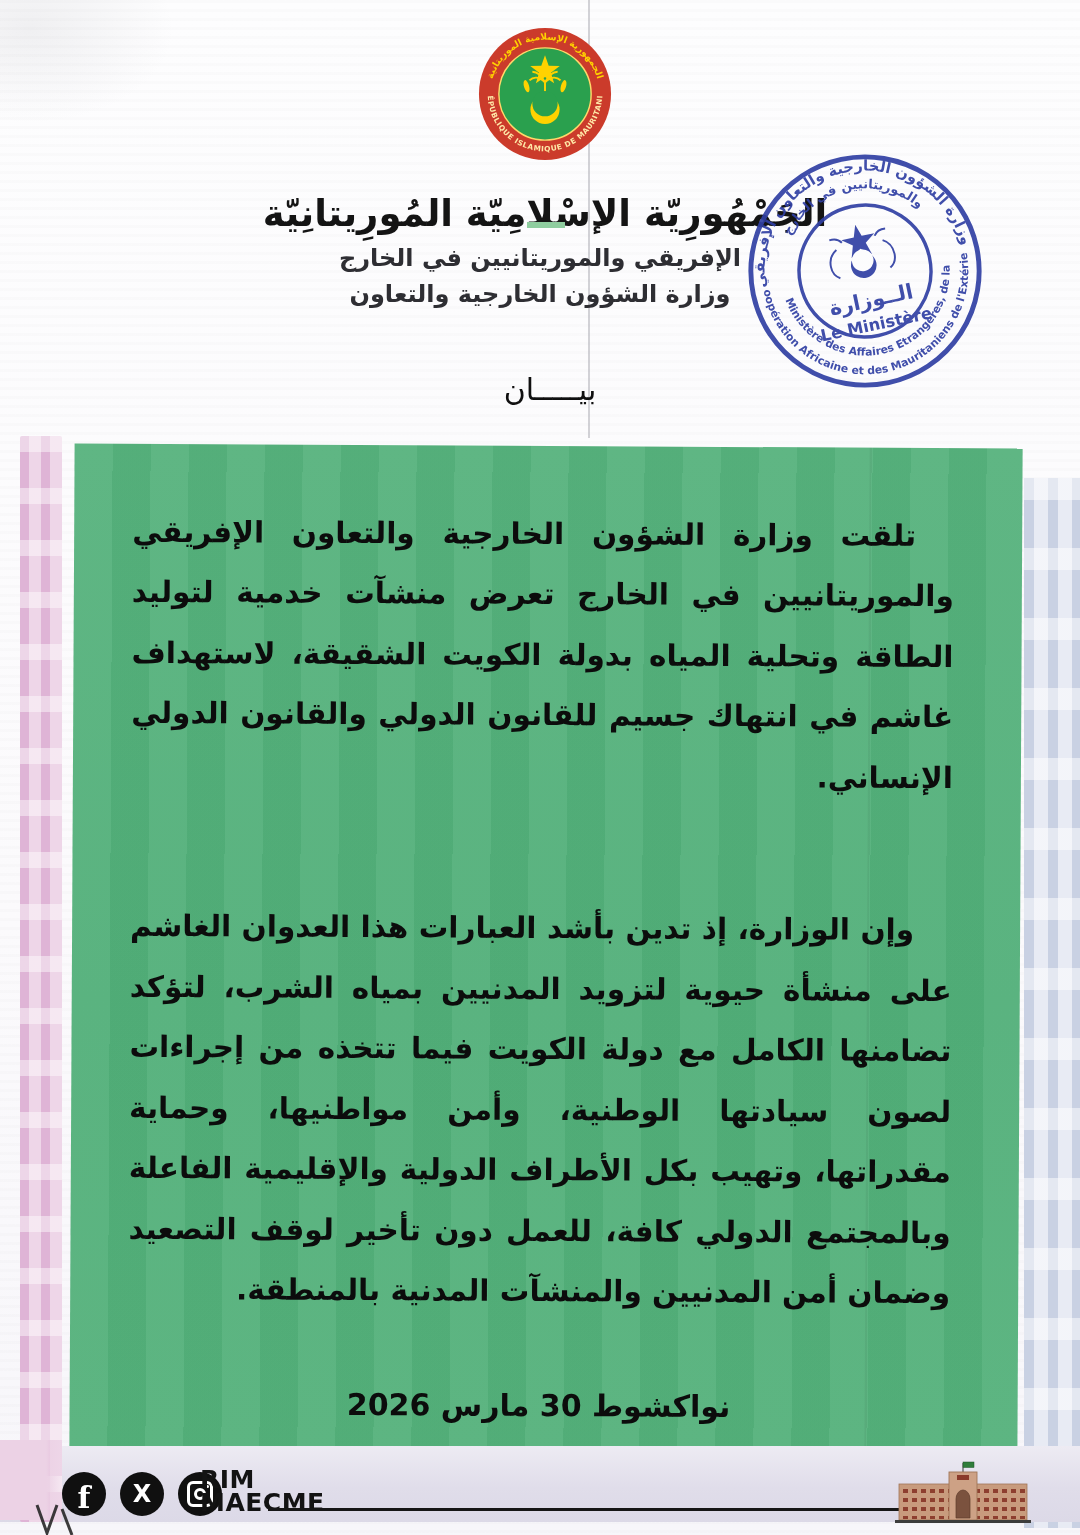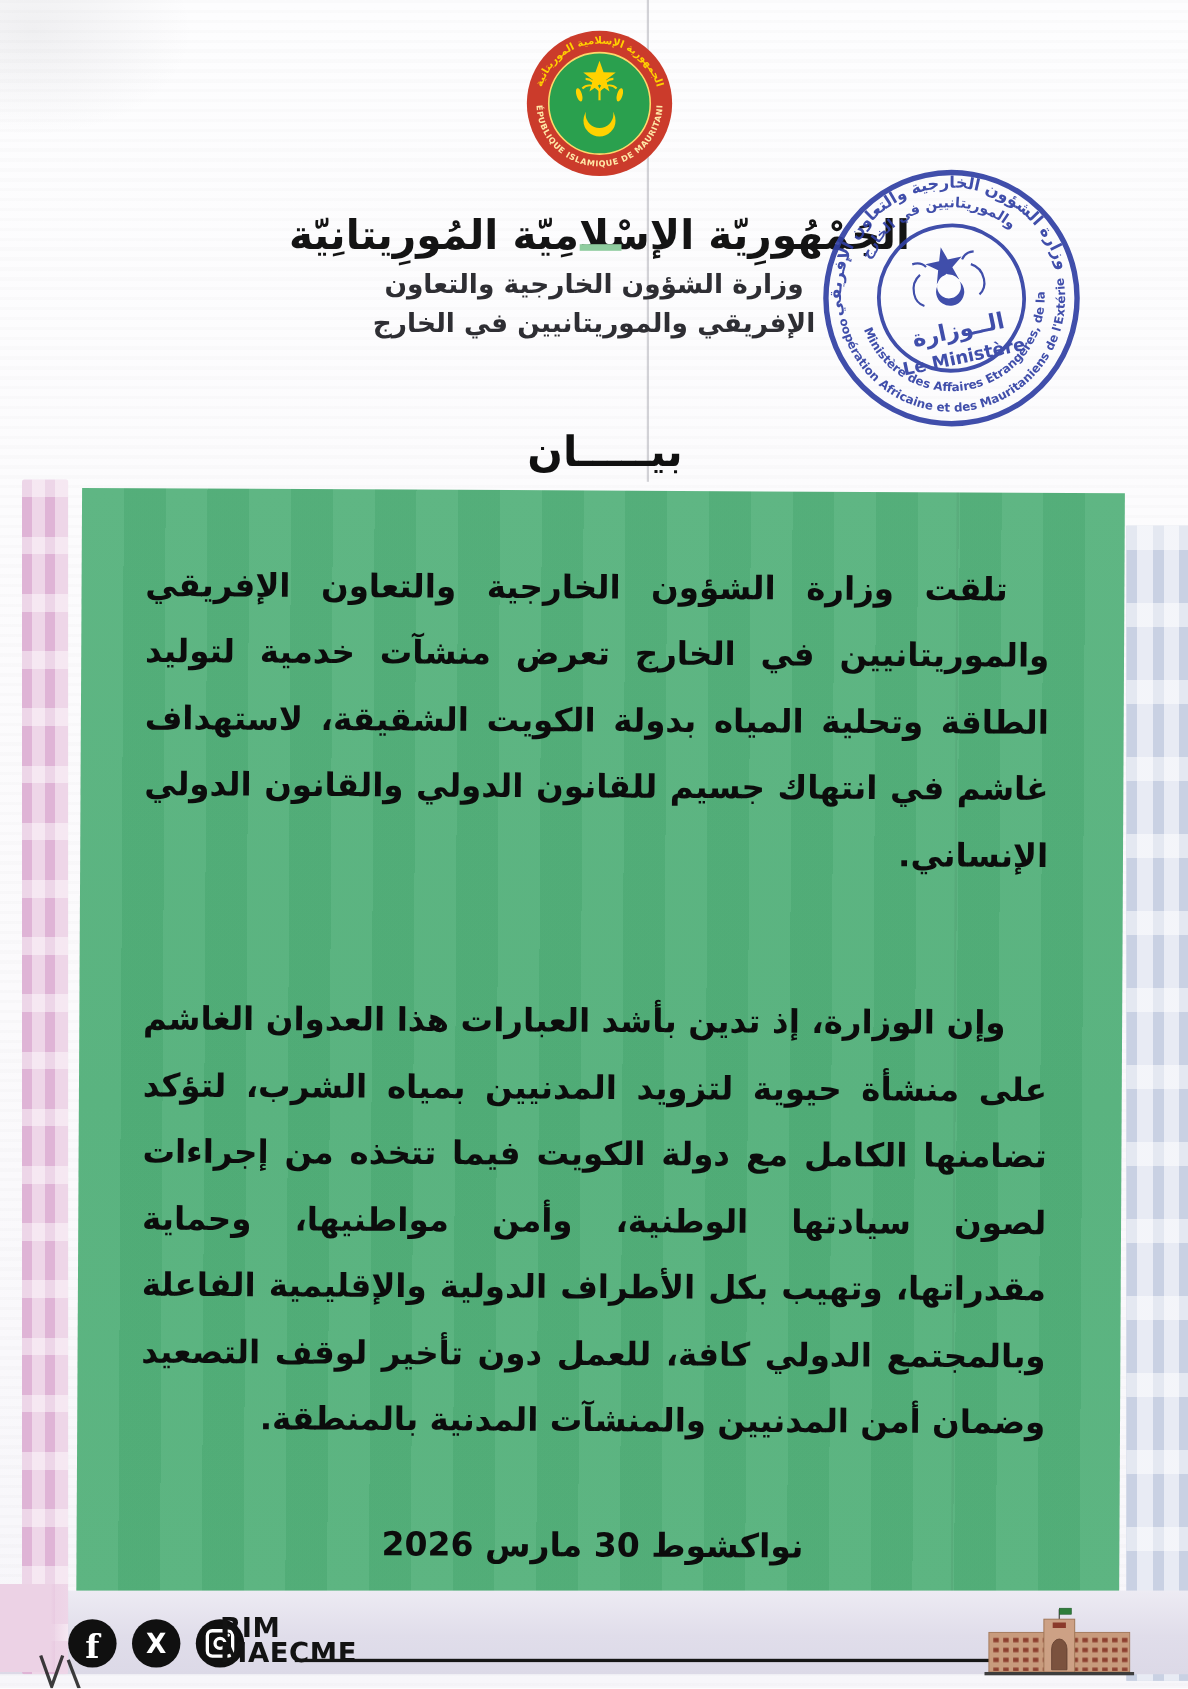--- a/index.html
+++ b/index.html
@@ -29,22 +29,22 @@
       linear-gradient(180deg,#e3e7f1,#d6dcea);}
   
   .emblem{position:absolute;left:477px;top:26px;width:136px;height:136px;}
   .calligraphy{position:absolute;left:240px;top:156px;width:610px;text-align:center;
     direction:rtl;font-size:37px;font-weight:800;color:#141414;letter-spacing:0;margin-top:36px;}
   .green-dash{position:absolute;left:527px;top:222px;width:38px;height:6px;background:#8fcd9f;}
   .ministry{position:absolute;left:300px;top:240px;width:480px;text-align:center;direction:rtl;
     font-size:24px;font-weight:700;color:#2e2e33;line-height:1.5;}
   .stamp{position:absolute;left:742px;top:148px;width:246px;height:246px;
     transform:rotate(-12deg);opacity:.92;}
-  .doc-title{position:absolute;left:290px;top:389px;width:520px;text-align:center;direction:rtl;
-    font-size:38px;font-weight:700;color:#101010;}
+  .doc-title{position:absolute;left:290px;top:372px;width:520px;text-align:center;direction:rtl;
+    font-size:30px;font-weight:400;color:#101010;}
   
   .statement{
     position:absolute;left:72px;top:446px;width:948px;height:1008px;z-index:2;
     transform:rotate(0.3deg);
     background:
       linear-gradient(90deg, rgba(0,0,0,0.05) 0 2px, rgba(0,0,0,0) 2px) 795px 0 / 3px 100% no-repeat,
       repeating-linear-gradient(90deg, rgba(255,255,255,0.045) 0 38px, rgba(0,70,35,0.045) 38px 76px),
       linear-gradient(180deg,#58b37e 0%,#53b07a 55%,#56b27c 100%);
     color:#0c0c0c;
   }
@@ -109,22 +109,22 @@
       <ellipse cx="89" cy="62" rx="2.6" ry="6.5" fill="#ffd200" transform="rotate(16 89 62)"></ellipse>
       <circle cx="70" cy="86" r="15" fill="#ffd200"></circle>
       <circle cx="70" cy="80" r="13" fill="#2aa04e"></circle>
     </svg>
   </div>
 
   <div class="calligraphy">الجَمْهُورِيّة الإسْلامِيّة المُورِيتانِيّة</div>
   <div class="green-dash"></div>
 
   <div class="ministry">
+    <div>الإفريقي والموريتانيين في الخارج</div>
     <div>وزارة الشؤون الخارجية والتعاون</div>
-    <div>الإفريقي والموريتانيين في الخارج</div>
   </div>
 
   <div class="stamp">
     <svg viewBox="0 0 250 250" width="246" height="246">
       <defs>
         <path id="stTopO" d="M 23,125 A 102,102 0 0 1 227,125"></path>
         <path id="stTopI" d="M 41,125 A 84,84 0 0 1 209,125"></path>
         <path id="stBotO" d="M 20,125 A 105,105 0 0 0 230,125"></path>
         <path id="stBotI" d="M 39,125 A 86,86 0 0 0 211,125"></path>
       </defs>

